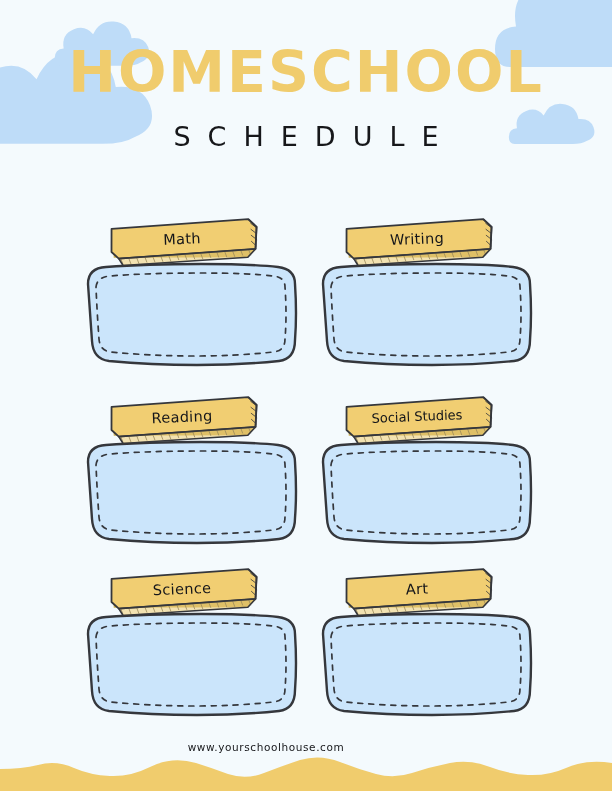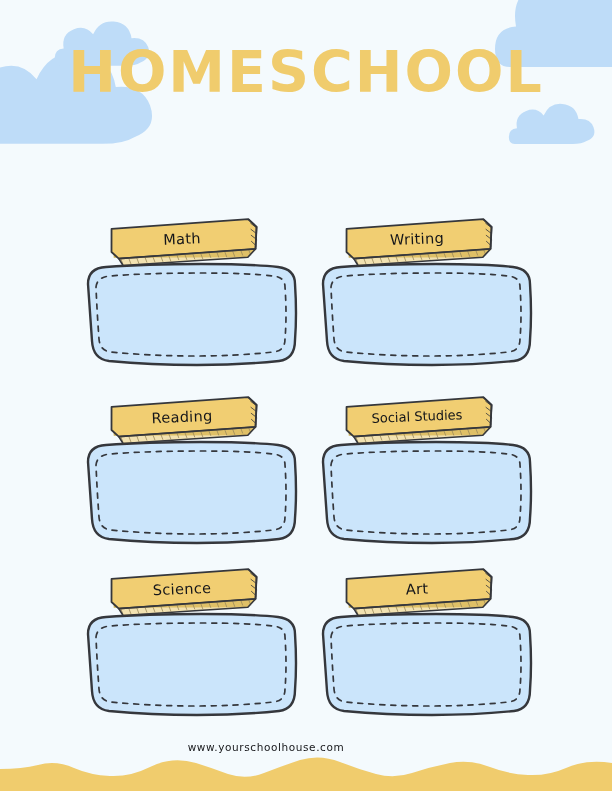--- a/index.html
+++ b/index.html
@@ -178,20 +178,21 @@
 
         <g transform="translate(510,108) scale(0.58)">
           <path d="M8 62 q-10 0 -10 -12 q0 -14 14 -15 q-4 -22 16 -30 q18 -7 30 8 q10 -22 32 -20 q24 2 28 26 q20 -2 26 14 q6 17 -12 24 q-8 5 -24 5 z"></path>
         </g>
       </g>
     </svg>
   </div>
 
   <div class="header">
     <div class="title">HOMESCHOOL</div>
+    <div class="subtitle">SCHEDULE</div>
   </div>
 
   <div class="grid">
 
     <div class="card row-0 col-0">
       <div class="card-box">
         <svg viewBox="0 0 213 120" xmlns="http://www.w3.org/2000/svg">
           <path d="M3 34 q0 -16 18 -17 q40 -3 95 -3 q52 0 77 3 q17 2 17 17 q2 30 0 56 q0 19 -16 21 q-38 4 -82 4 q-46 0 -88 -4 q-16 -2 -17 -20 q-2 -29 -4 -57 z" fill="#cbe5fb" stroke="#35373c" stroke-width="2.4" stroke-linejoin="round"></path>
           <path d="M11 37 q1 -10 14 -11 q38 -3 90 -3 q50 0 73 3 q12 1 12 11 q2 28 0 52 q0 12 -12 13 q-36 4 -78 4 q-44 0 -84 -4 q-11 -1 -12 -13 q-2 -27 -3 -52 z" fill="none" stroke="#35373c" stroke-width="1.7" stroke-linecap="round" stroke-dasharray="5 6"></path>
         </svg>

